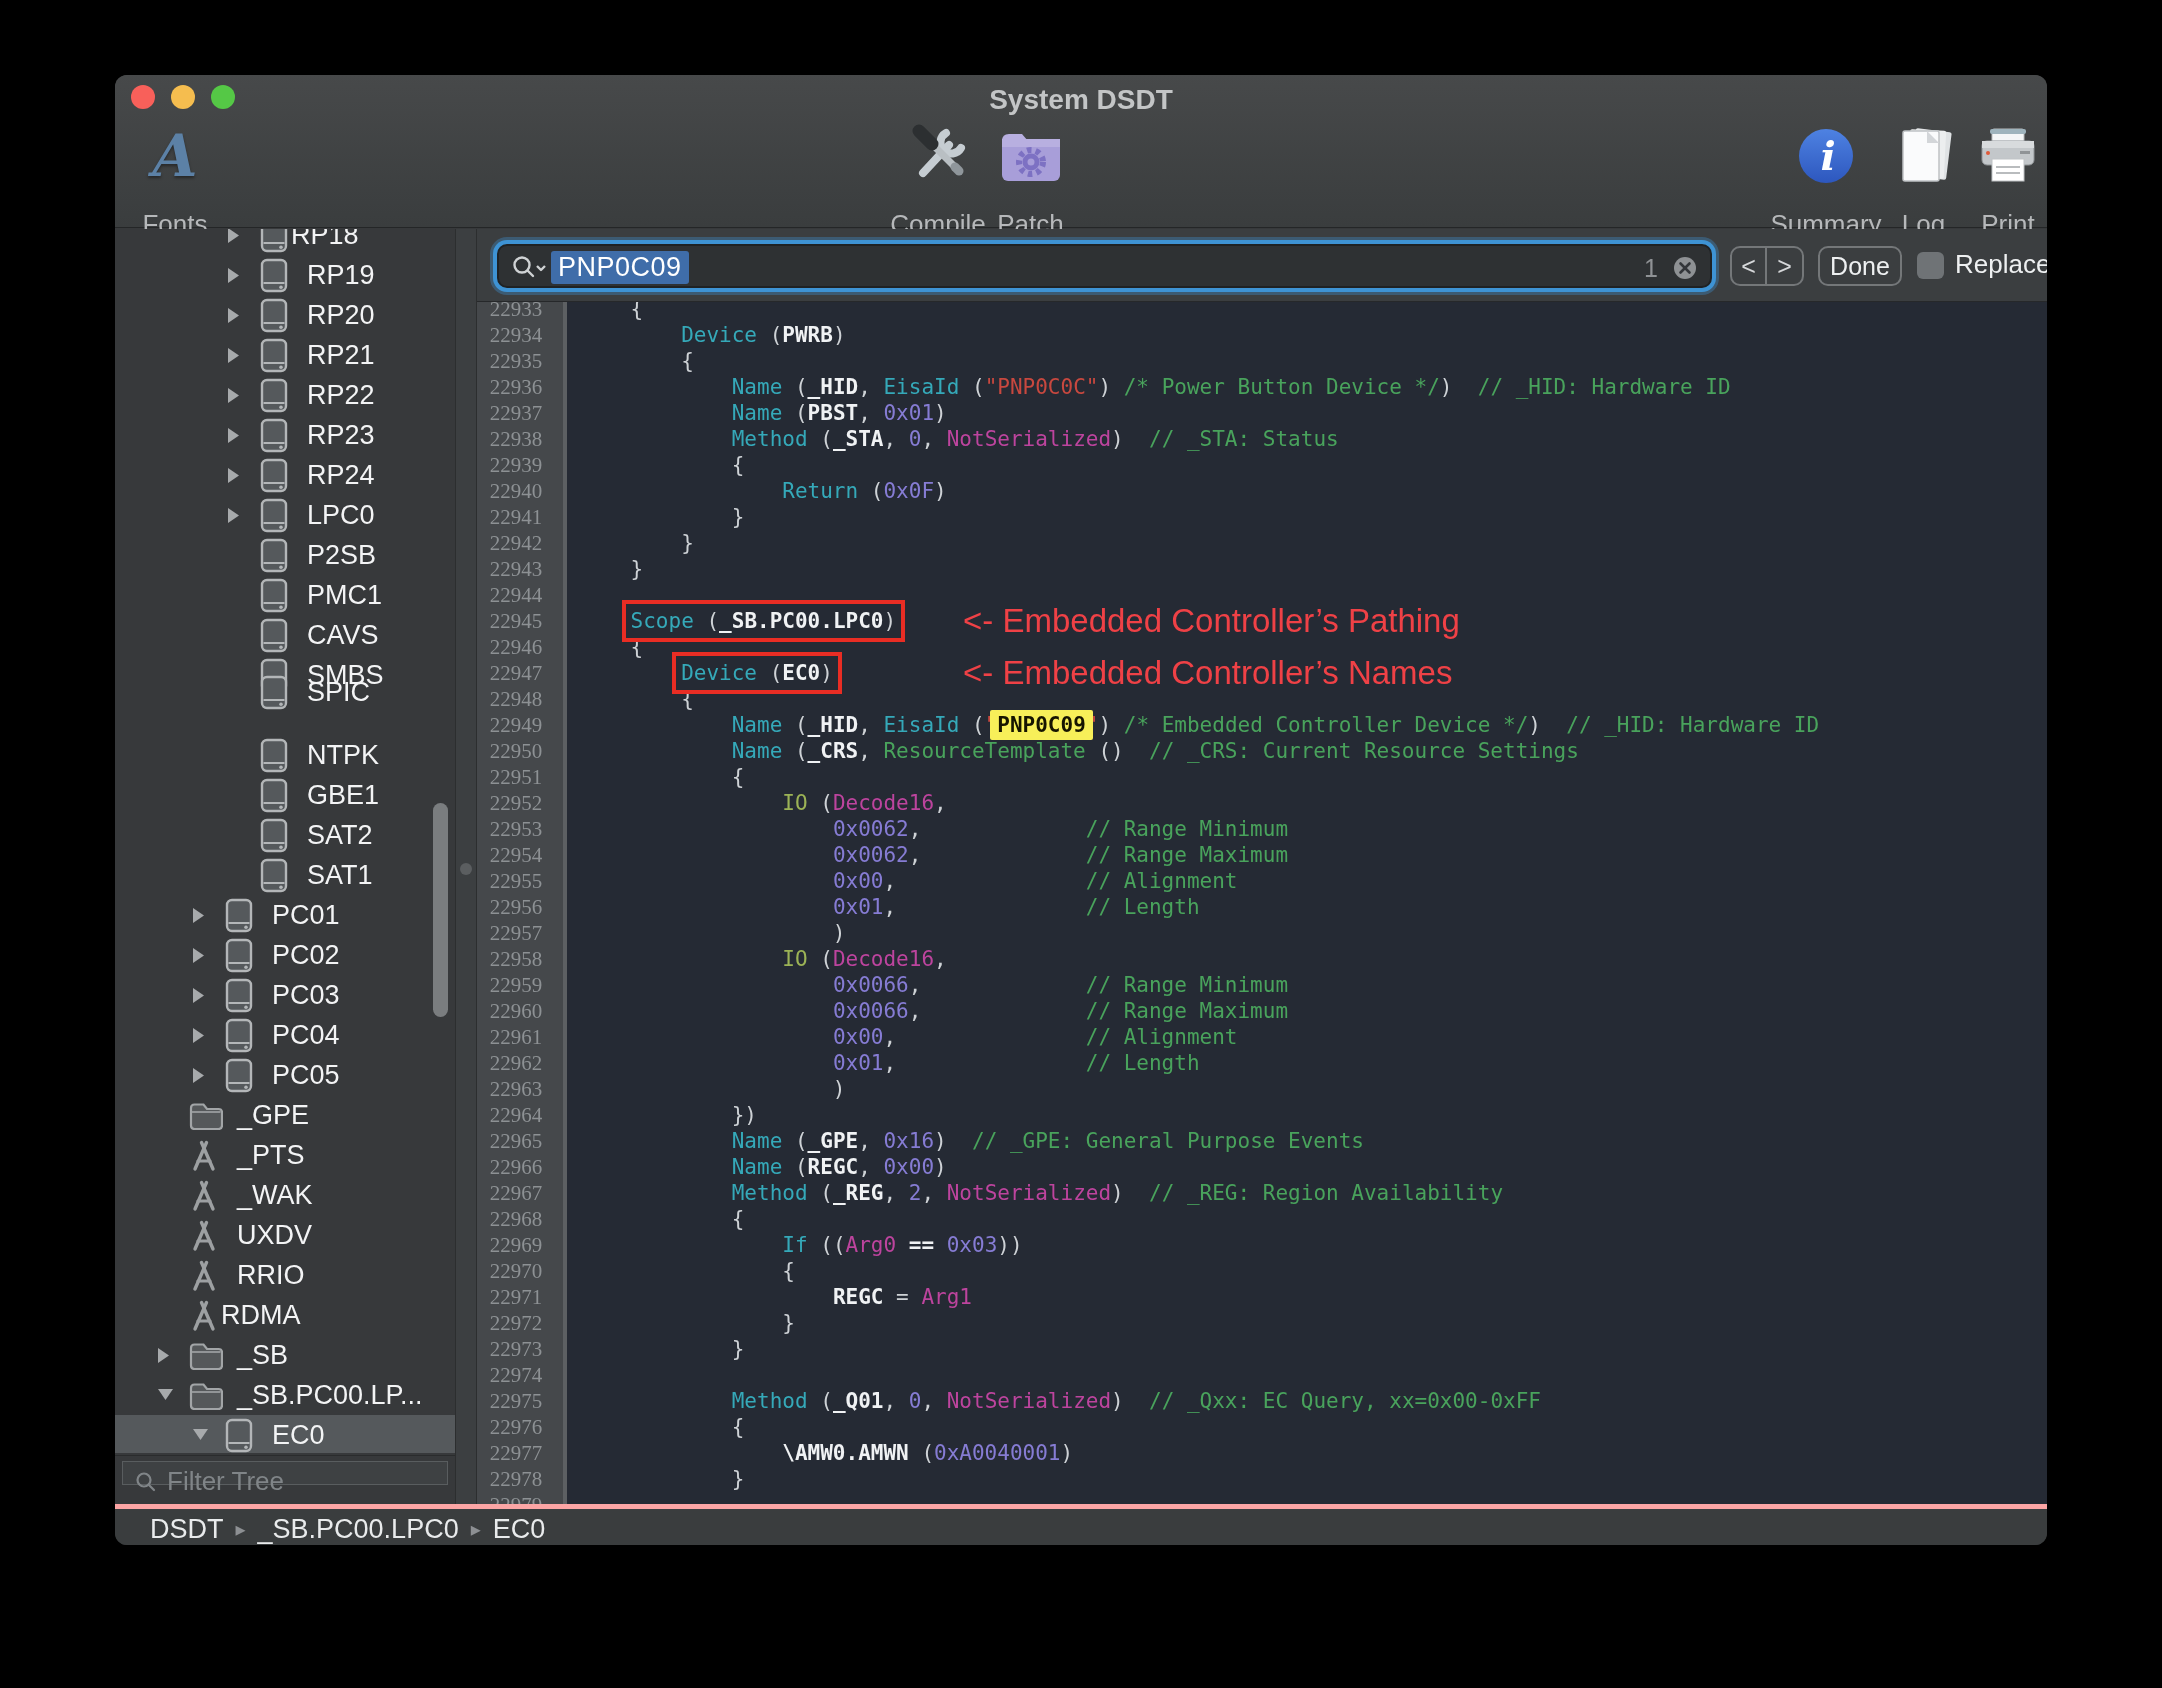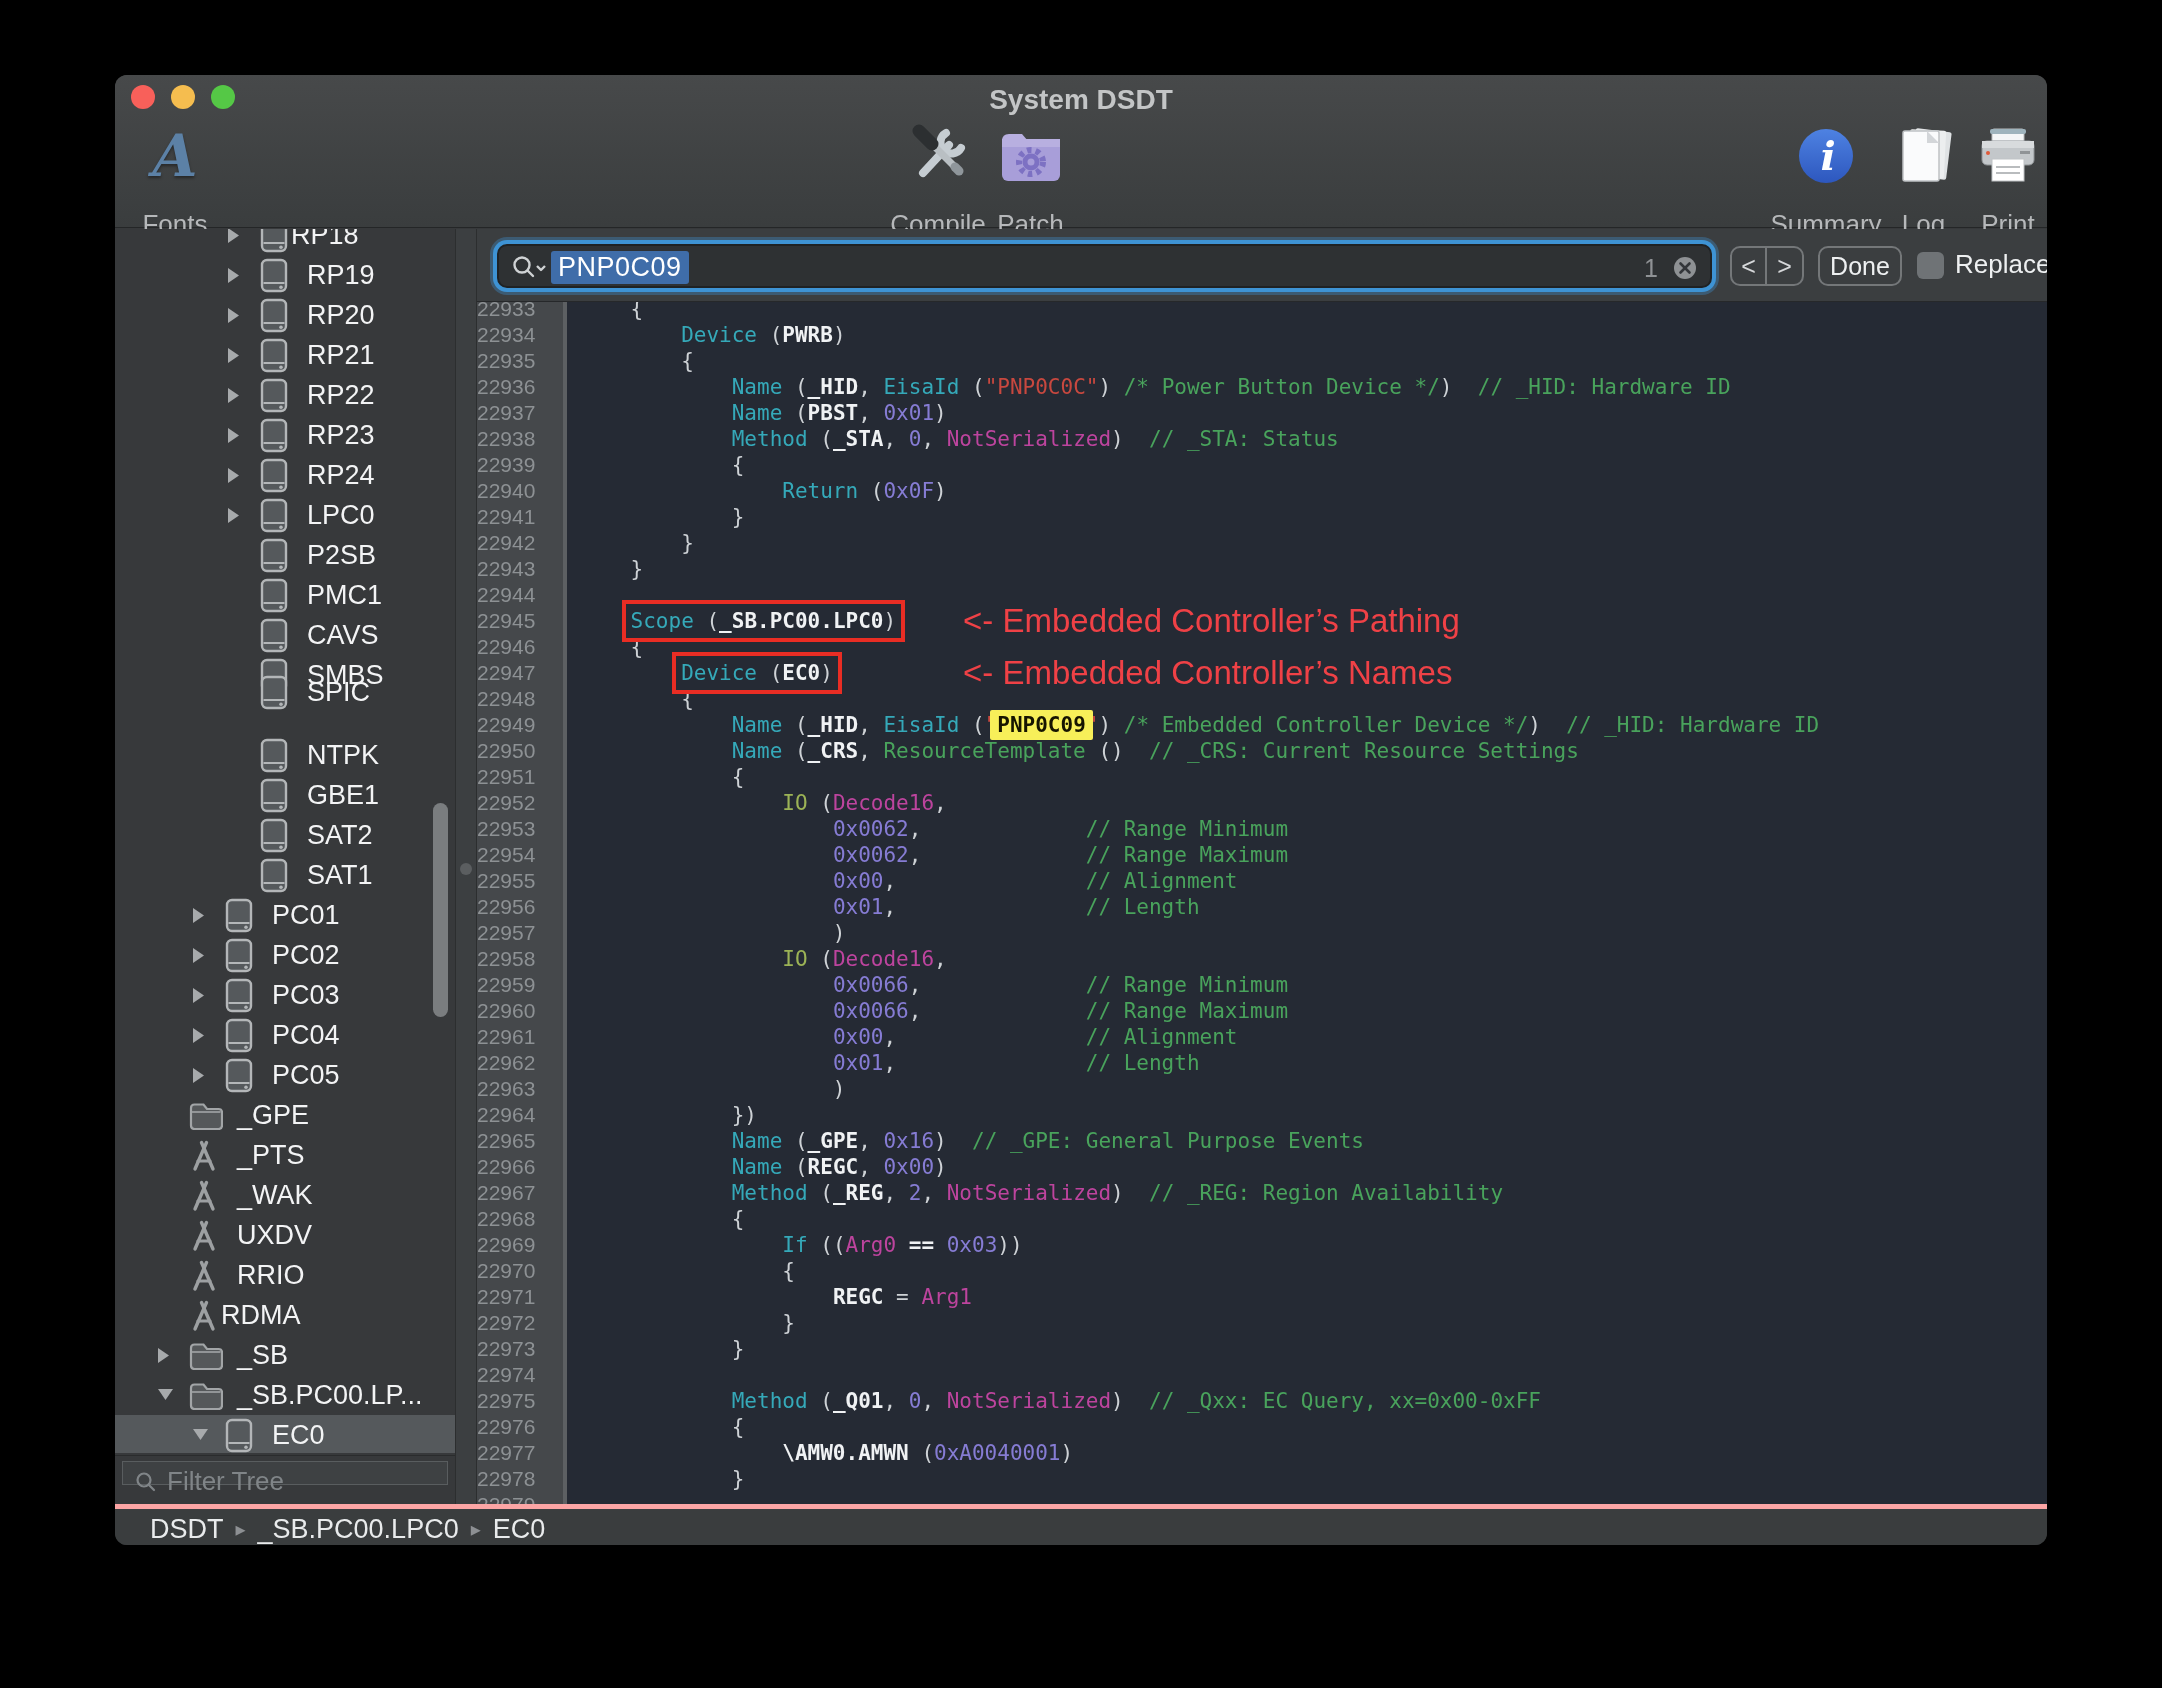--- a/index.html
+++ b/index.html
@@ -75,22 +75,22 @@
   .chk { position:absolute; left:1440px; top:23px; width:27px; height:27px;
          border-radius:6px; background:#6f7376; }
   .chk-label { position:absolute; left:1478px; top:20px; font-size:26px; color:#eef0f1; }
 
   
   .codezone { position:absolute; left:0; top:73px; width:100%; height:1202px; overflow:hidden; }
   .gutter { position:absolute; left:0; top:-6px; width:88px; background:#45484b;
             border-right:2px solid #5d6063; height:1260px; }
   .gutterbg { position:absolute; left:0; top:0; width:90px; height:100%; background:#45484b;
               border-right:2px solid #5d6063; }
-  .ln { height:26px; line-height:26px; text-align:left; padding-right:8px;
-        font-family:Liberation Sans, sans-serif; font-size:21px; color:#8d9194; }
+  .ln { height:26px; line-height:26px; text-align:center; padding-right:8px;
+        font-family:Liberation Serif, serif; font-size:21px; color:#8d9194; }
   .codepre { position:absolute; left:103px; top:-6px; white-space:pre;
              font-family:"DejaVu Sans Mono", monospace; font-size:21px; }
   .cl { height:26px; line-height:26px; }
   .k { color:#35a9b9; }
   .i { color:#f0f2f4; font-weight:bold; }
   .n { color:#867cd4; }
   .m { color:#bd449e; }
   .s { color:#c8483f; }
   .c { color:#49a35c; }
   .r { color:#49a35c; }

